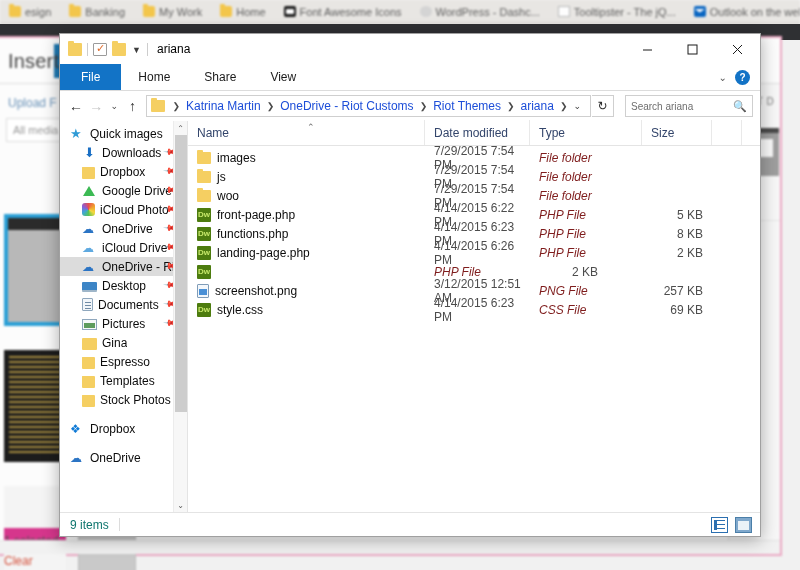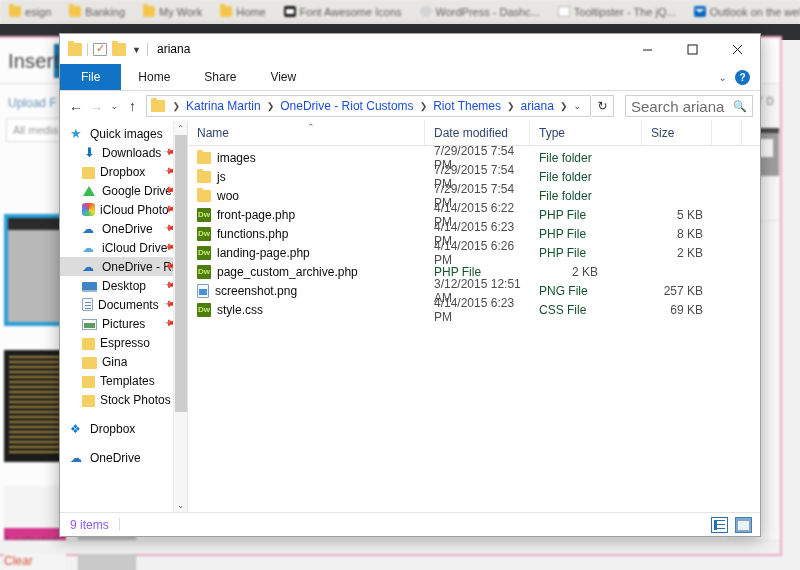--- a/index.html
+++ b/index.html
@@ -212,21 +212,21 @@
   #refresh-btn {
     width: 22px; height: 22px; border: 1px solid #cfcfcf; border-left: 0;
     display:flex; align-items:center; justify-content:center;
     font-size: 12px; color: #2b2b2b; margin-left: -5px; flex: none;
   }
   #searchbox {
     width: 128px; height: 22px; border: 1px solid #cfcfcf; background: #fff;
     display: flex; align-items: center; justify-content: space-between;
     padding: 0 5px; margin-left: 9px; flex: none;
   }
-  #search-ph { font-size: 15px; color: #6e6e6e; }
+  #search-ph { font-size: 10px; color: #6e6e6e; }
   #search-ico { font-size: 11px; color: #2b2b2b; }
 
   
   #exbody { flex: 1; display: flex; min-height: 0; }
 
   
   #navpane {
     width: 127px; flex: none; background: #fff;
     position: relative; overflow: hidden;
   }
@@ -299,21 +299,21 @@
     position: absolute; left: 119px; top: 2px;
     font-size: 9px; color: #6a6a6a;
   }
   #filerows { flex: 1; overflow: hidden; padding-top: 2px; }
   .frow {
     height: 19px; display: flex; align-items: center; font-size: 12px;
   }
   .fcell { display: flex; align-items: center; }
   .fc-name { width: 237px; padding-left: 9px; color: #0c0c0c; }
   .fc-date { width: 105px; padding-left: 9px; color: #4c4c4c; }
-  .fc-type { width: 112px; padding-left: 9px; color: #14532d; }
+  .fc-type { width: 112px; padding-left: 9px; color: #7f1d1d; font-style: italic; }
   .fc-size { width: 70px; padding-right: 9px; color: #4c4c4c; justify-content: flex-end; }
   .fico { width: 16px; height: 14px; margin-right: 6px; flex: none; position: relative; }
   .fico-folder { background:#f5cf62; border-radius:1px; height:12px; width:14px; }
   .fico-folder::before{content:"";position:absolute;left:0;top:-2px;width:6px;height:3px;background:#f5cf62;border-radius:1px 1px 0 0;}
   .fico-dw {
     background:#4d7c0f; border-radius:1px; height:14px; width:14px;
     color:#c7e86a; font-size:8px; font-weight:bold; line-height:14px; text-align:center;
     font-family:"Liberation Sans", sans-serif;
   }
   .fico-png {
@@ -323,21 +323,21 @@
     content:""; position:absolute; left:1px; top:4px; width:8px; height:6px;
     background:#4a90d6;
   }
 
   
   #statusbar {
     height: 24px; flex: none; display: flex; align-items: center;
     border-top: 1px solid #e4e4e4; background: #fff; position: relative;
     padding-left: 10px;
   }
-  #status-text { font-size: 12px; color: #8b5cf6; }
+  #status-text { font-size: 12px; color: #0f766e; }
   #status-sep { width:1px; height:13px; background:#dcdcdc; margin-left:10px; }
   #viewbtns {
     position: absolute; right: 8px; top: 0; height: 24px;
     display: flex; align-items: center; gap: 7px;
   }
   .vbtn { width: 17px; height: 16px; position: relative; }
   #vb-details {
     border: 1px solid #2b6fb0;
     background:#fff;
   }
@@ -560,27 +560,27 @@
           <span class="pin">📌</span>
         </div>
 
         <div class="navrow indent">
           <span class="nav-ico i-pic"></span>
           <span class="nav-label">Pictures</span>
           <span class="pin">📌</span>
         </div>
 
         <div class="navrow indent">
+          <span class="nav-ico i-gina"></span>
+          <span class="nav-label">Gina</span>
+        </div>
+
+        <div class="navrow indent">
           <span class="nav-ico i-folder"></span>
           <span class="nav-label">Espresso</span>
-        </div>
-
-        <div class="navrow indent">
-          <span class="nav-ico i-gina"></span>
-          <span class="nav-label">Gina</span>
         </div>
 
         <div class="navrow indent">
           <span class="nav-ico i-folder"></span>
           <span class="nav-label">Templates</span>
         </div>
 
         <div class="navrow indent">
           <span class="nav-ico i-folder"></span>
           <span class="nav-label">Stock Photos</span>
@@ -684,21 +684,20 @@
             <span>landing-page.php</span>
           </div>
           <div class="fcell fc-date">4/14/2015 6:26 PM</div>
           <div class="fcell fc-type">PHP File</div>
           <div class="fcell fc-size">2 KB</div>
         </div>
 
         <div class="frow">
           <div class="fcell fc-name">
             <span class="fico fico-dw">Dw</span>
-            <span>page_custom_archive.php</span>
           </div>
           <div class="fcell fc-type">PHP File</div>
           <div class="fcell fc-size">2 KB</div>
         </div>
 
         <div class="frow">
           <div class="fcell fc-name">
             <span class="fico fico-png"></span>
             <span>screenshot.png</span>
           </div>

